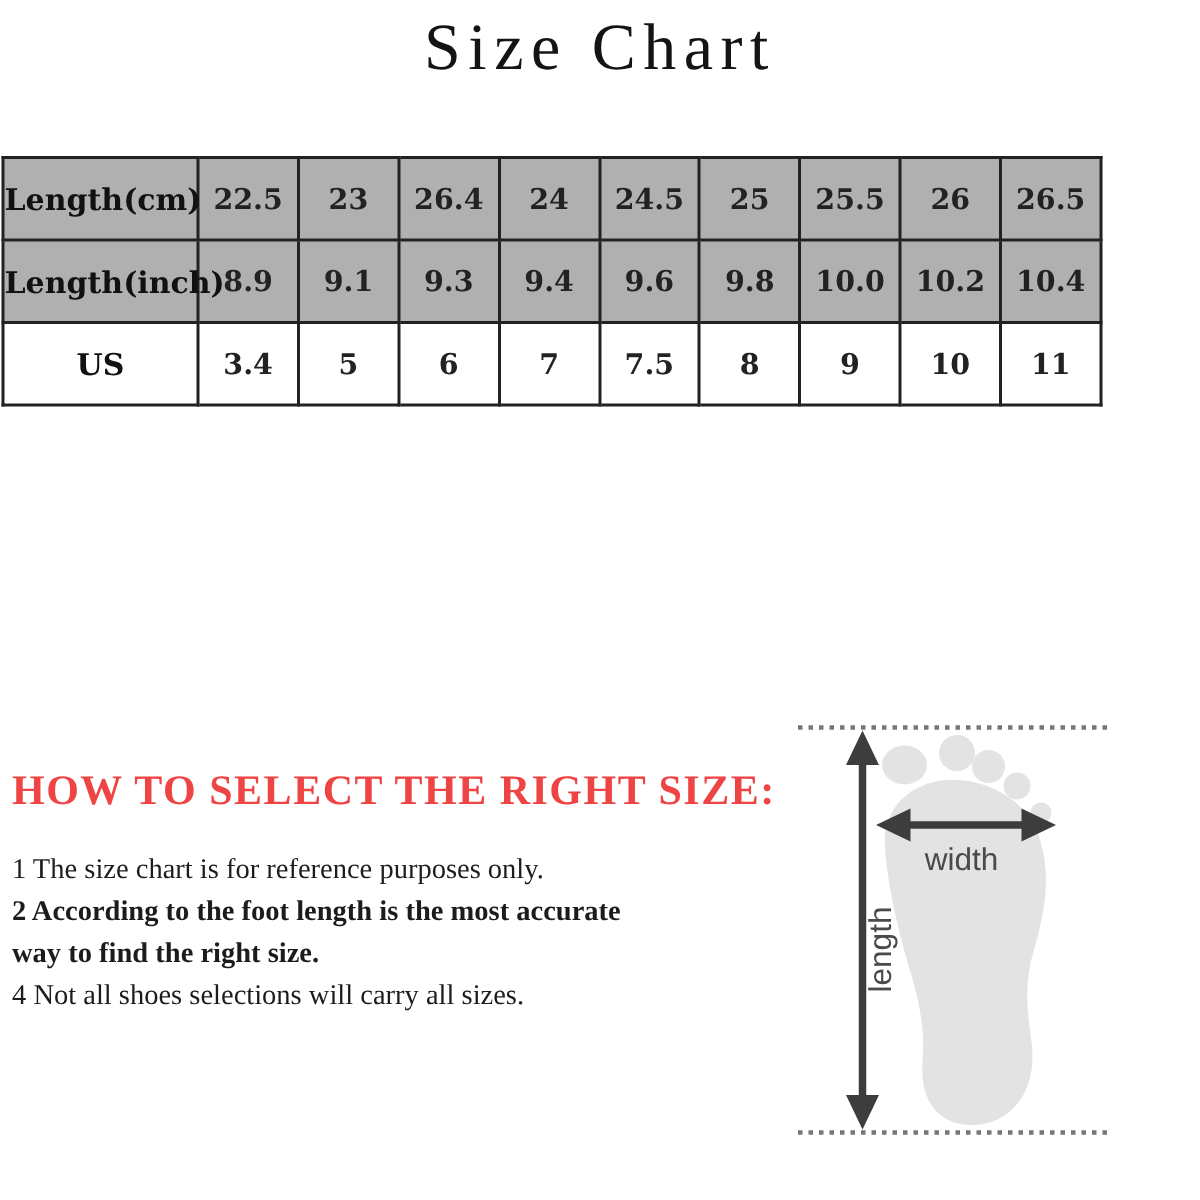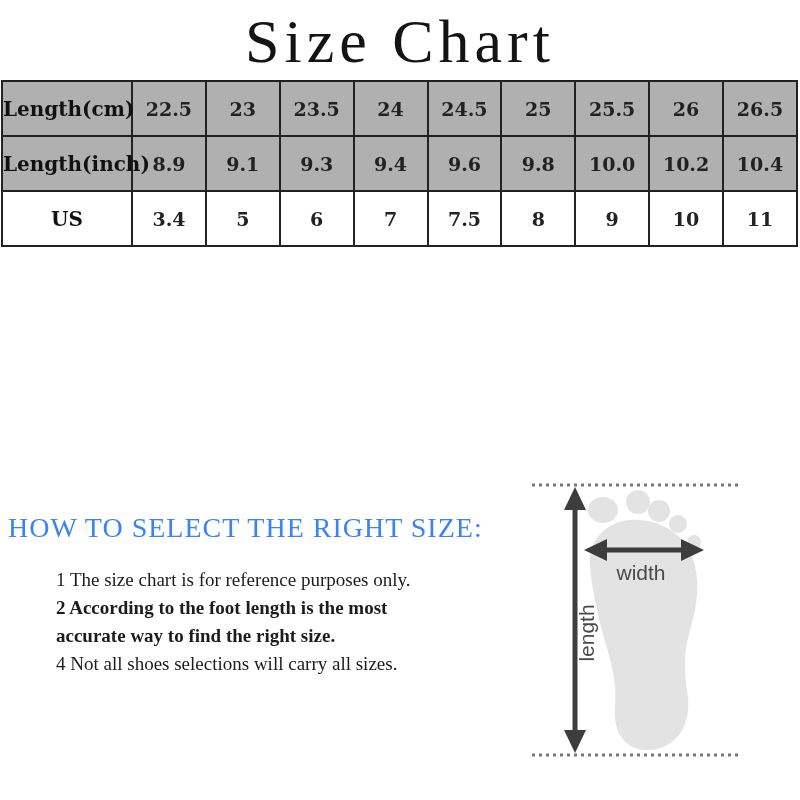--- a/index.html
+++ b/index.html
@@ -19,32 +19,32 @@
     background: #ffffff;
   }
   
   .page-title {
     position: absolute;
     top: 6px;
     left: 0;
     width: 100%;
     text-align: center;
     font-family: "Liberation Serif", serif;
-    font-size: 62px;
+    font-size: 44px;
     font-weight: 400;
     letter-spacing: 5px;
     color: #141414;
     white-space: nowrap;
   }
   
   table.size-table {
     position: absolute;
-    top: 80px;
+    top: 104px;
     left: 1px;
-    width: 797px;
+    width: 734px;
     border-collapse: collapse;
     table-layout: fixed;
   }
   .size-table th, .size-table td {
     border: 2px solid #222222;
     height: 53px;
     text-align: center;
     vertical-align: middle;
     padding: 0;
     font-family: "DejaVu Serif", serif;
@@ -62,36 +62,36 @@
   .size-table tr.shaded th, .size-table tr.shaded td {
     background: #b0b0b0;
   }
   
   .guide-heading {
     position: absolute;
     left: 8px;
     top: 512px;
     font-family: "Liberation Serif", serif;
     font-size: 28px;
-    font-weight: 400;
+    font-weight: 700;
     letter-spacing: 1px;
-    color: #3b82f6;
+    color: #ef4444;
     white-space: nowrap;
   }
   .guide-list {
     position: absolute;
     left: 8px;
     top: 566px;
     width: 422px;
     font-family: "Liberation Serif", serif;
     font-size: 19px;
     line-height: 28px;
     color: #1c1c1c;
   }
-  .guide-item { font-weight: 400; margin-left: 48px; }
+  .guide-item { font-weight: 400; }
   .guide-item.bold { font-weight: 700; }
   
   .foot-diagram {
     position: absolute;
     left: 528px;
     top: 470px;
     width: 272px;
     height: 300px;
   }
   .diagram-label {
@@ -118,21 +118,21 @@
         <col>
         <col>
         <col>
         <col>
     </colgroup>
     <tbody id="size-table-body">
         <tr class="shaded">
           <th>Length(cm)</th>
           <td>22.5</td>
           <td>23</td>
-          <td>23.5</td>
+          <td>26.4</td>
           <td>24</td>
           <td>24.5</td>
           <td>25</td>
           <td>25.5</td>
           <td>26</td>
           <td>26.5</td>
         </tr>
         <tr class="shaded">
           <th>Length(inch)</th>
           <td>8.9</td>

